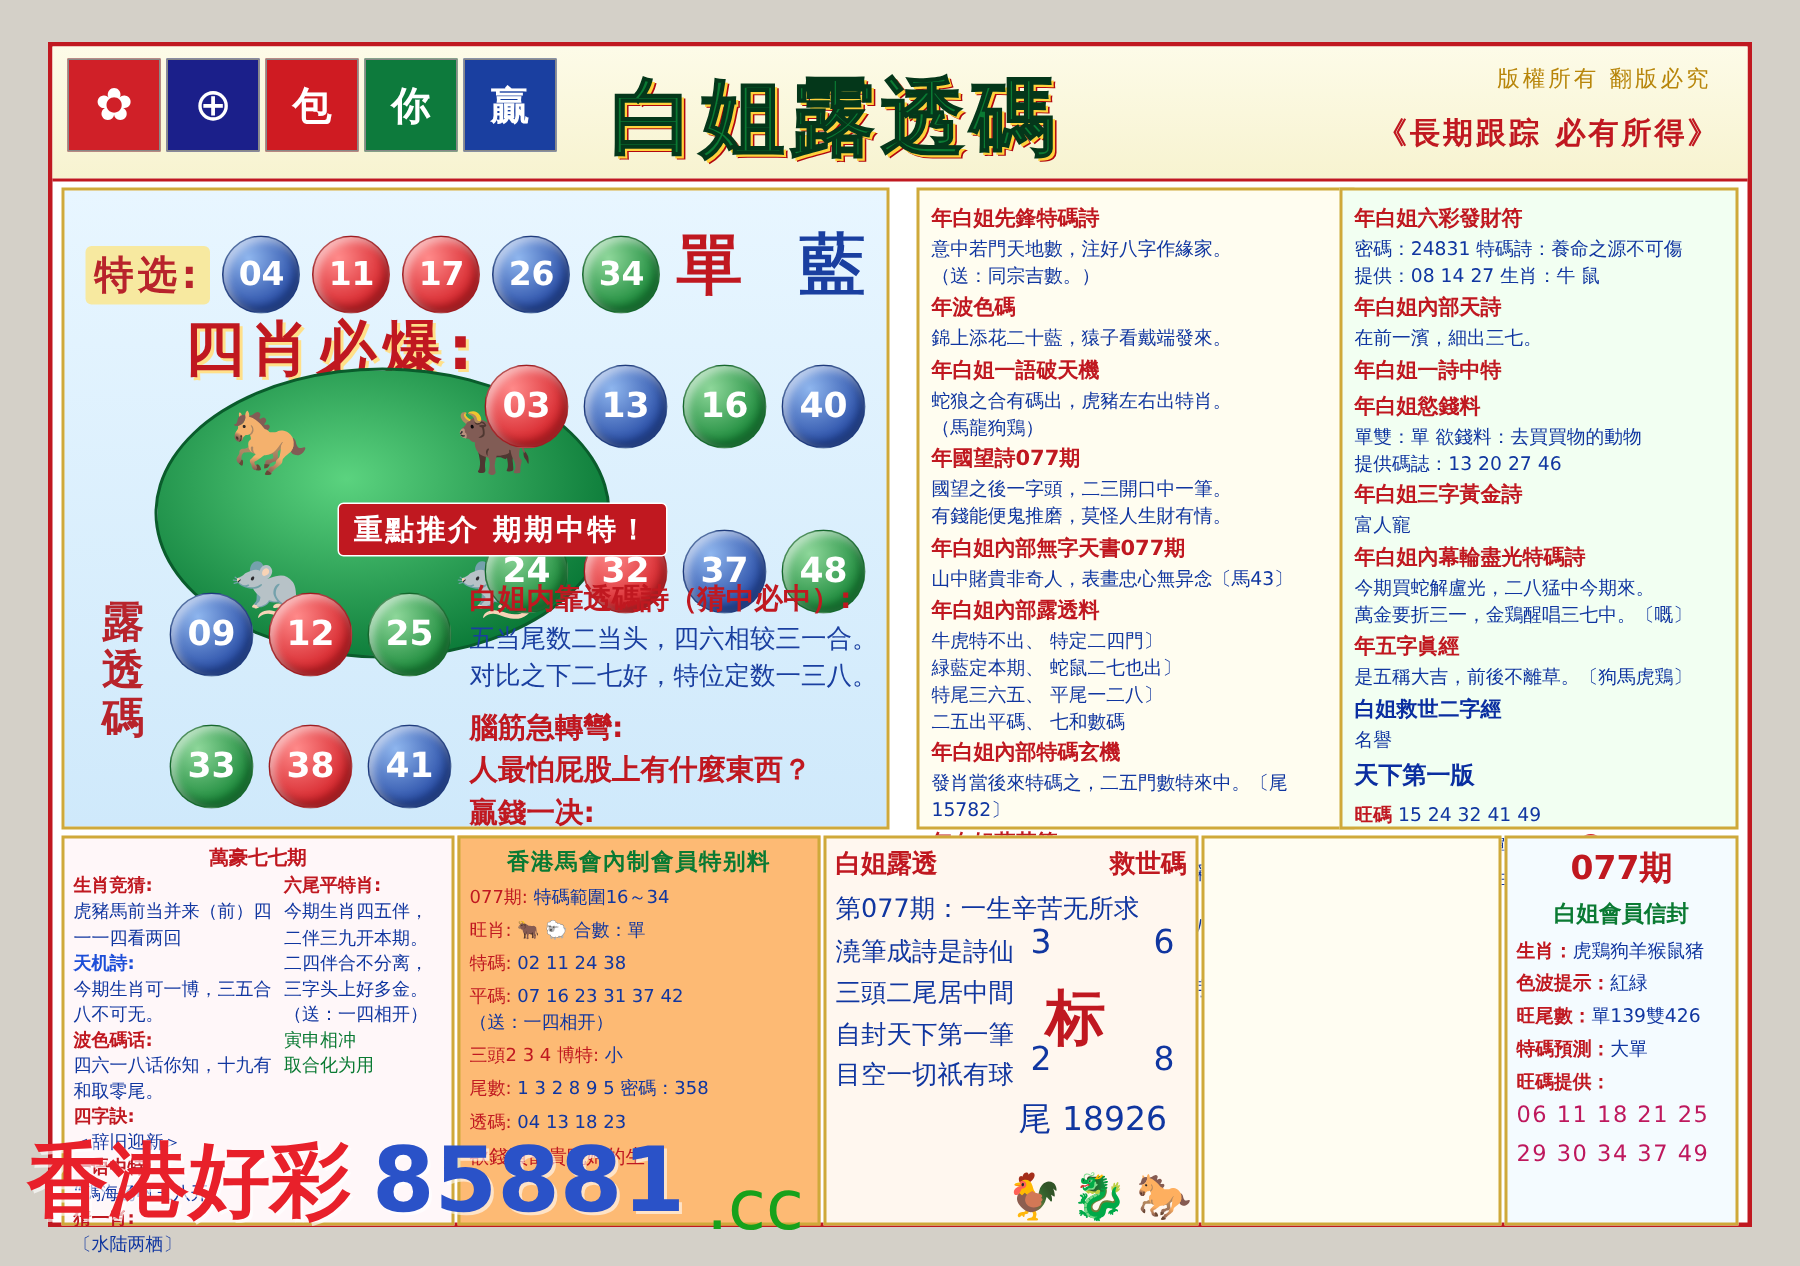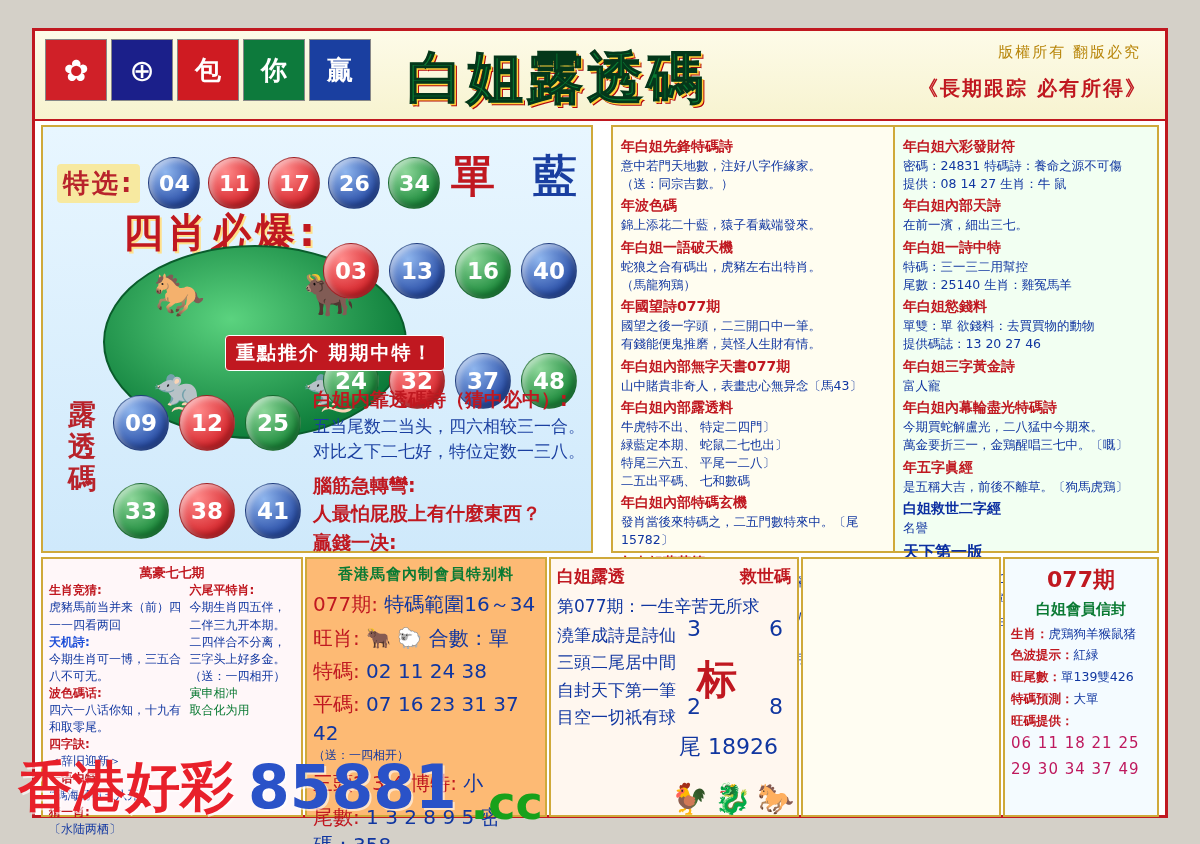--- a/index.html
+++ b/index.html
@@ -99,41 +99,41 @@
   
   .bot{position:absolute;top:436px;height:260px;border:2px solid #cfa93a;box-sizing:border-box;}
   .bot1{left:6px;width:262px;background:#fff7f9;}
   .bot2{left:270px;width:242px;background:#fdba74;}
   .bot3{left:514px;width:250px;background:#fff7ef;}
   .bot4{left:766px;width:200px;background:#fffdf2;}
   .bot5{left:968px;width:156px;background:#f4fbff;}
   .bot-inner{padding:5px 6px;font-size:12px;line-height:1.42;color:#1036a0;}
   .bot-head{text-align:center;color:#c01820;font-weight:bold;font-size:13px;}
   .b2-title{text-align:center;color:#0a7a33;font-weight:bold;font-size:15px;letter-spacing:1px;}
-  .b2-line{font-size:20px;color:#c01820;margin-top:5px;}
+  .b2-line{font-size:12px;color:#c01820;margin-top:5px;}
   .b2-line .v{color:#1036a0;}
   .b3-head{display:flex;justify-content:space-between;font-size:17px;font-weight:bold;color:#c01820;}
   .b3-body{font-size:17px;color:#1036a0;line-height:1.6;margin-top:4px;}
   .big-biao{font-size:40px;font-weight:bold;color:#c01820;}
   .b5-title{text-align:center;color:#c01820;font-weight:bold;font-size:22px;}
   .b5-sub{text-align:center;color:#0a7a33;font-weight:bold;font-size:15px;margin-top:4px;}
   .b5-row{font-size:12.5px;margin-top:4px;color:#1036a0;}
   .b5-row .k{color:#c01820;font-weight:bold;}
   .b5-nums{font-size:15px;color:#be185d;margin-top:4px;letter-spacing:1px;}
 
   
   .wm{
     position:absolute;left:0;top:742px;width:1142px;height:90px;
     display:flex;align-items:center;gap:14px;pointer-events:none;
   }
   .wm-cn{font-size:54px;font-weight:bold;color:#e8202a;margin-left:18px;
     text-shadow:2px 2px 0 rgba(255,255,255,.65);}
   .wm-num{font-size:60px;font-weight:bold;color:#2a52c8;
     text-shadow:2px 2px 0 rgba(255,255,255,.6);}
-  .wm-cc{font-size:46px;font-weight:bold;color:#17a11b;margin-top:31px;}
+  .wm-cc{font-size:46px;font-weight:normal;color:#17a11b;margin-top:31px;}
   .emoji-row{display:flex;gap:6px;font-size:30px;}
 </style>
 </head>
 <body>
 
 <div class="poster">
 
   <div class="header">
     <div class="logos">
       <div class="logo-box logo-hk">
@@ -261,22 +261,20 @@
     </div>
 
     <div class="panel panel-right">
       <div class="col-inner">
         <div class="sec-title">年白姐六彩發財符</div>
         <div class="sec-body" style="white-space:pre-line">密碼：24831 特碼詩：養命之源不可傷
 提供：08 14 27  生肖：牛 鼠</div>
         <div class="sec-title">年白姐內部天詩</div>
         <div class="sec-body" style="white-space:pre-line">在前一濱，細出三七。</div>
         <div class="sec-title">年白姐一詩中特</div>
-        <div class="sec-body" style="white-space:pre-line">特碼：三一三二用幫控
-尾數：25140 生肖：雞冤馬羊</div>
         <div class="sec-title">年白姐慾錢料</div>
         <div class="sec-body" style="white-space:pre-line">單雙：單 欲錢料：去買買物的動物
 提供碼誌：13 20 27 46</div>
         <div class="sec-title">年白姐三字黃金詩</div>
         <div class="sec-body" style="white-space:pre-line">富人寵</div>
         <div class="sec-title">年白姐內幕輪盡光特碼詩</div>
         <div class="sec-body" style="white-space:pre-line">今期買蛇解盧光，二八猛中今期來。
 萬金要折三一，金鶏醒唱三七中。〔嘅〕</div>
         <div class="sec-title">年五字眞經</div>
         <div class="sec-body" style="white-space:pre-line">是五稱大吉，前後不離草。〔狗馬虎鶏〕</div>

